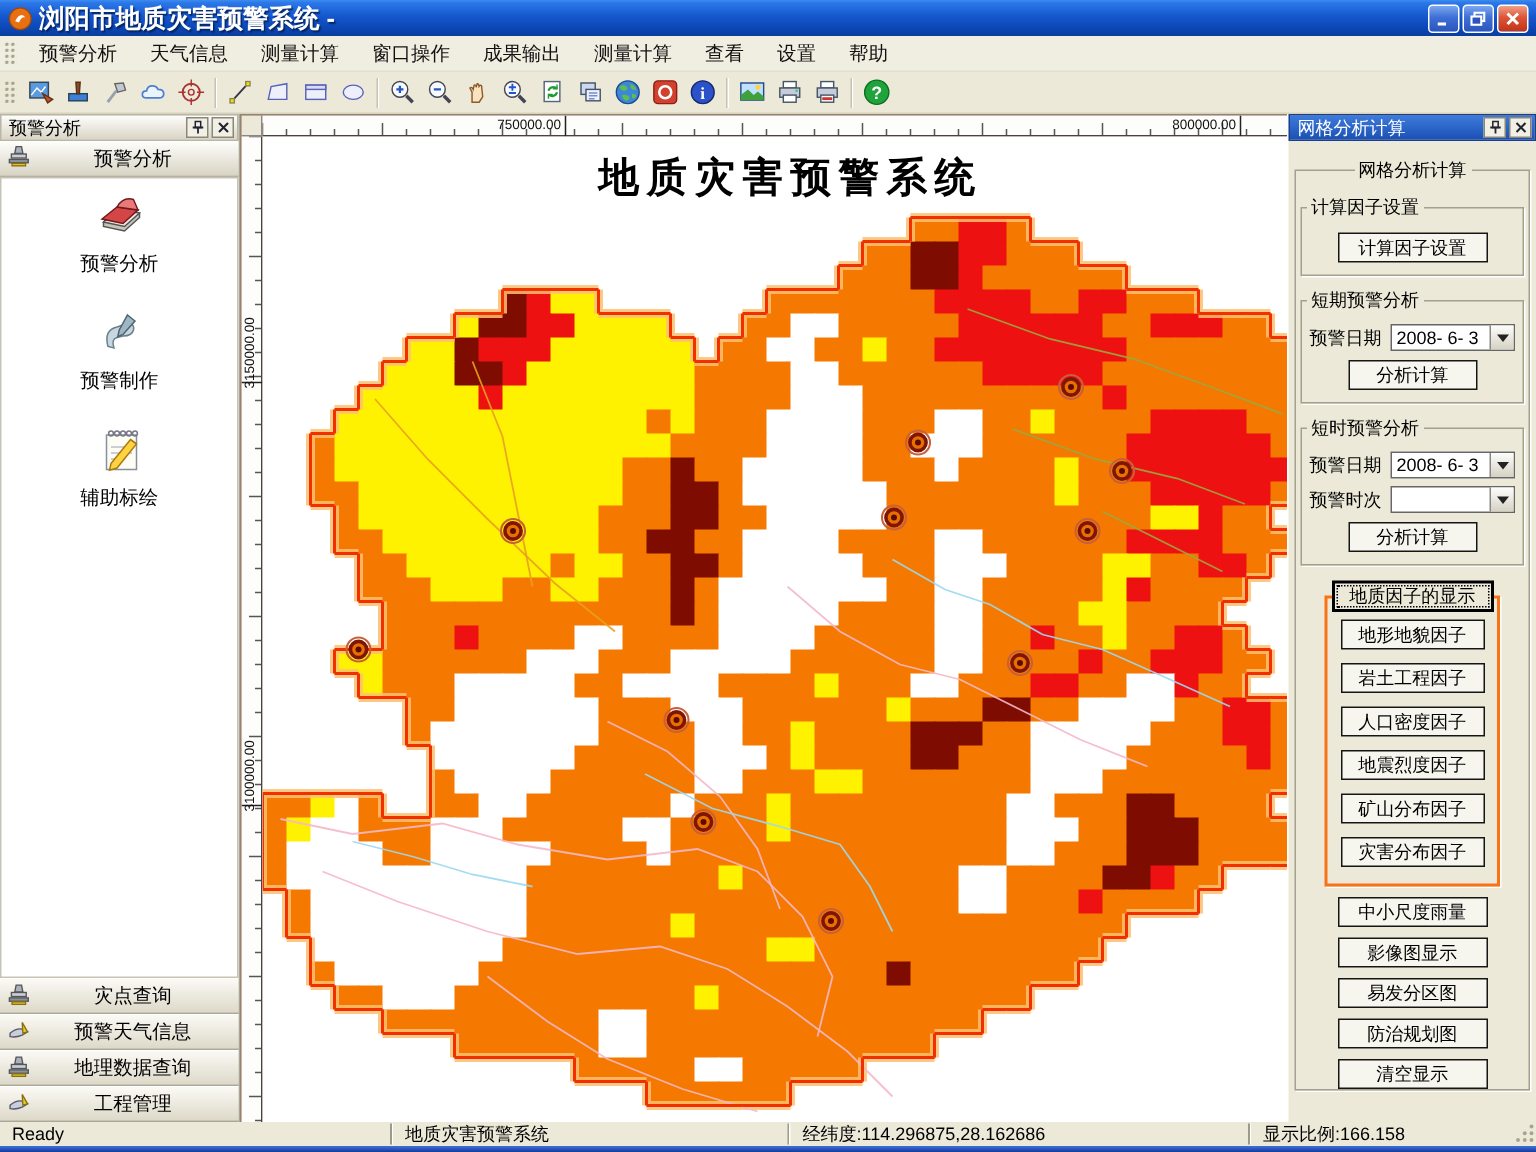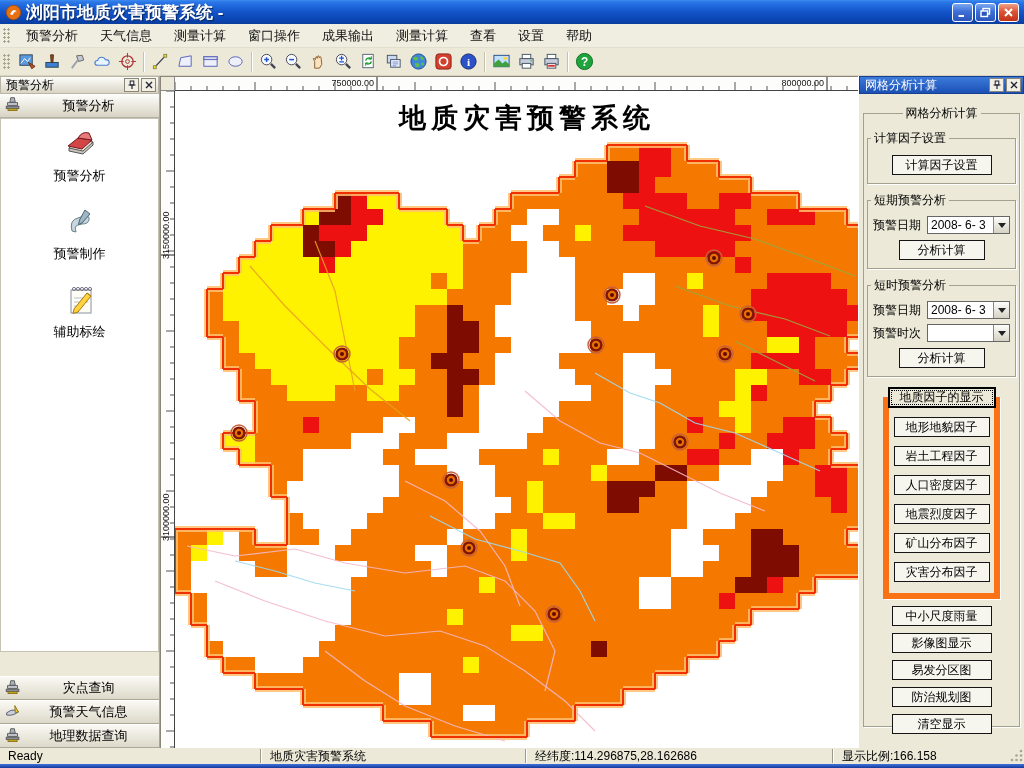--- a/index.html
+++ b/index.html
@@ -59,21 +59,21 @@
 .xpbtn{display:block;background:#F6F5EE;border:1px solid #151515;font-size:12px;font-family:"Liberation Sans",sans-serif;
  height:20px;line-height:18px;text-align:center;margin:6px auto;cursor:default;color:#000}
 .w100{width:100px}.w88{width:86px}
 .xpbtn.default{width:108px;border:2px solid #000;height:21px;line-height:15px;outline:1px dotted #000;outline-offset:-4px;margin:10px auto 0}
 .row{display:flex;align-items:center;margin:5px 2px}
 .row .lbl{width:54px;white-space:nowrap}
 .combo{flex:1;height:18px;display:flex;background:#fff;border:1px solid #666}
 .cval{flex:1;padding:1px 3px;font-size:12px;white-space:nowrap;overflow:hidden}
 .combo-btn{width:16px;background:linear-gradient(180deg,#FDFDFB,#D5D1C3);border-left:1px solid #888;display:flex;align-items:center;justify-content:center}
 .tri{width:0;height:0;border-left:4px solid rgba(0,0,0,0);border-right:4px solid rgba(0,0,0,0);border-top:5px solid #222}
-.factor-box{border:6px solid #f97316;box-shadow:1px 1px 0 #FFF;margin:0 16px;padding:14px 0 2px}
+.factor-box{border:2px solid #f97316;box-shadow:1px 1px 0 #FFF;margin:0 16px;padding:14px 0 2px}
 .factor-box .xpbtn{width:96px;margin:0 auto 9px}
 .bottom-btns .xpbtn{width:100px;margin:7px auto}
 
 .statusbar{position:absolute;left:0;top:748px;width:1024px;height:16px;background:#ECE9D8;display:flex;align-items:center;font-size:12px}
 .sb-panel{padding:0 8px;height:100%;display:flex;align-items:center;white-space:nowrap;overflow:hidden}
 .sb-sep{width:2px;height:14px;background:linear-gradient(90deg,#9D9A8B 50%,#FFF 50%)}
 .sb-grip{margin-left:auto;width:14px;height:14px}
 .bottom-edge{position:absolute;left:0;top:764px;width:1024px;height:4px;background:linear-gradient(180deg,#3E73DC,#16399B)}
 </style>
 </head>
@@ -351,20 +351,27 @@
         <span class="acc-label">预警天气信息</span>
       </div>
       <div class="acc-bar">
         <span><svg viewBox="0 0 20 20">
             <path d="M7.5,3 h4 l1,5 h-6 Z" fill="#AAB2BE" stroke="#555"></path>
             <rect x="4" y="8.5" width="11" height="3" fill="#C8CEDA" stroke="#555"></rect>
             <rect x="2.5" y="12.5" width="14" height="2.5" fill="#8A92A2" stroke="#555"></rect>
             <rect x="4.5" y="15.5" width="10" height="1.8" fill="#E8C830" stroke="#887010"></rect>
           </svg></span>
         <span class="acc-label">地理数据查询</span>
+      </div>
+      <div class="acc-bar">
+        <span><svg viewBox="0 0 20 20">
+            <path d="M3,12 Q8,8 12,9 L16,11 L12,13.5 Q7,15.5 3,14.5 Z" fill="#C8CEDA" stroke="#556"></path>
+            <path d="M12,4 L16,11 L12.5,12 Z" fill="#E8C830" stroke="#887010"></path>
+          </svg></span>
+        <span class="acc-label">工程管理</span>
       </div>
     </div>
 </div>
 
 <div class="mainarea">
   <div class="ruler-corner"></div>
   <div class="ruler-top" id="ruler-top"><svg width="684" height="14" viewBox="0 0 684 14">
         <line x1="0" y1="5" x2="0" y2="13" stroke="#555" stroke-width="1"></line>
         <line x1="16" y1="9" x2="16" y2="13" stroke="#555" stroke-width="1"></line>
         <line x1="32" y1="9" x2="32" y2="13" stroke="#555" stroke-width="1"></line>

